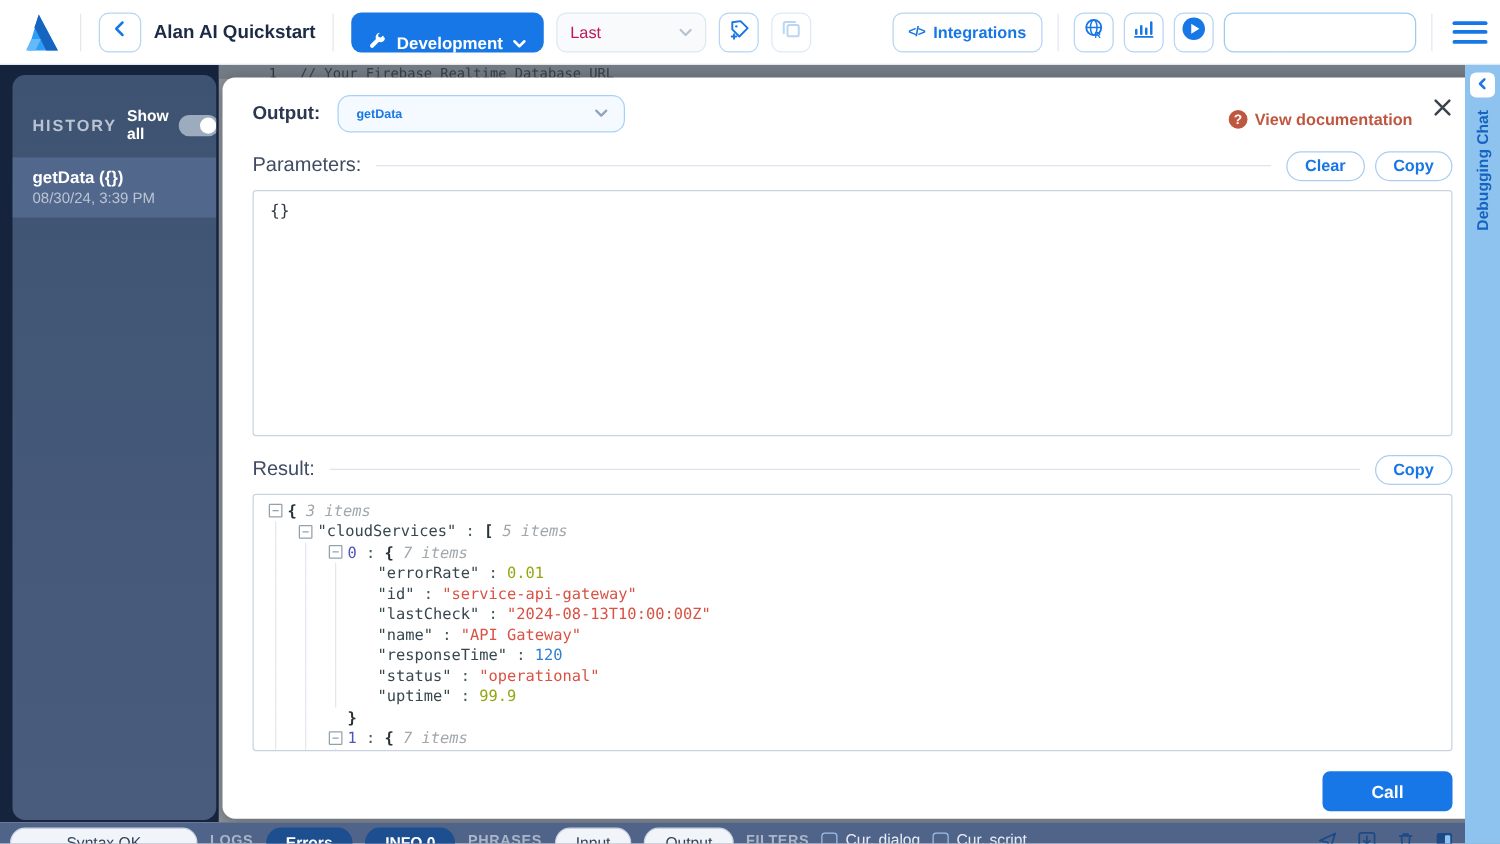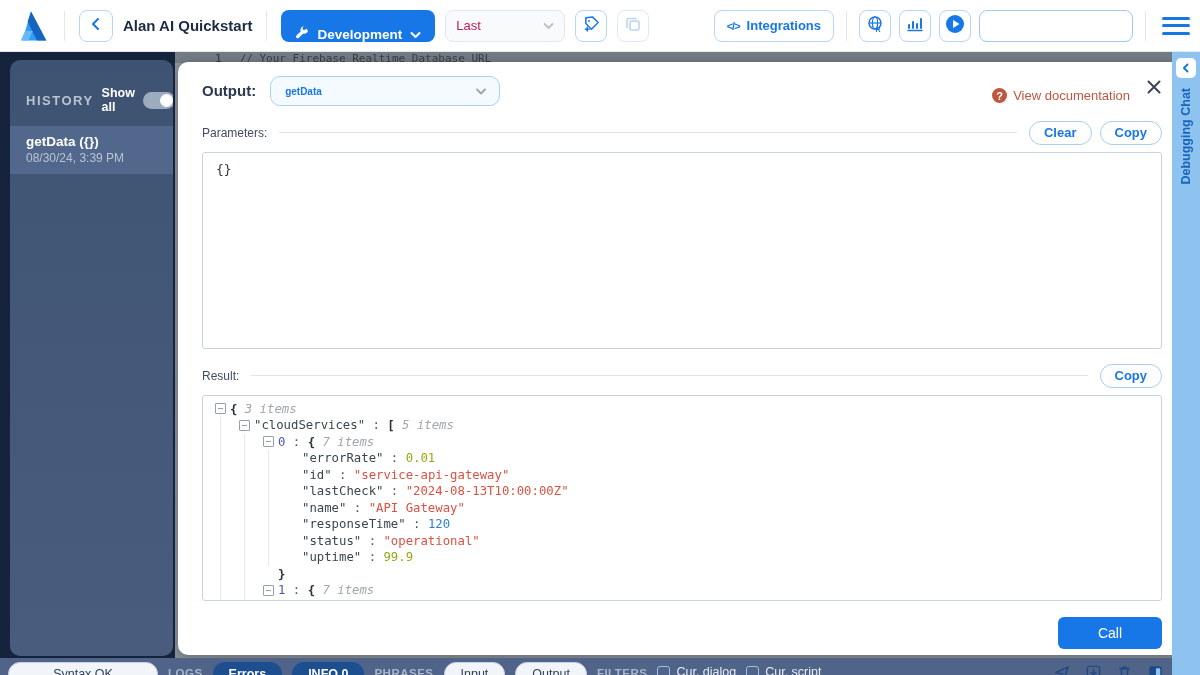--- a/index.html
+++ b/index.html
@@ -47,27 +47,27 @@
   .code-strip { height:11px; overflow:hidden; background:#747c86; color:#383e46; font-family:"DejaVu Sans Mono", monospace; font-size:11px; padding-left:40px; white-space:nowrap; }
   .code-strip .ln { display:inline-block; width:18px; color:#30363d; }
 
   
   .modal { position:absolute; left:3px; right:14px; top:10px; bottom:3px; background:#fff; border-radius:10px; box-shadow:0 3px 14px rgba(0,0,0,.3); padding:14px 24px 6px 24px; display:flex; flex-direction:column; }
   .invoke-row { display:flex; align-items:flex-start; margin-bottom:14px; }
   .invoke-label { font-size:15px; font-weight:bold; color:#2b3850; line-height:30px; margin-right:14px; }
   .invoke-select { width:230px; height:30px; border:1.5px solid #a9d1f8; background:#f4faff; border-radius:10px; display:flex; align-items:center; justify-content:space-between; padding:0 12px 0 14px; cursor:pointer; }
   .invoke-select .val { color:var(--primary,#1877e6); font-size:10px; font-weight:bold; }
   .invoke-right { margin-left:auto; display:flex; align-items:flex-start; gap:16px; }
-  .viewdoc { display:flex; align-items:center; gap:6px; color:var(--doc-link,#bf5740); font-size:13px; font-weight:normal; margin-top:12px; cursor:pointer; }
+  .viewdoc { display:flex; align-items:center; gap:6px; color:var(--doc-link,#bf5740); font-size:13px; font-weight:bold; margin-top:12px; cursor:pointer; }
   .q-icon { width:15px; height:15px; border-radius:50%; background:var(--doc-link,#bf5740); color:#fff; font-size:11px; font-weight:bold; display:flex; align-items:center; justify-content:center; }
   .q-icon::after { content:"?"; }
   .close-x { font-size:20px; color:#3c4452; cursor:pointer; line-height:20px; margin-top:2px; }
 
   .sec-row { display:flex; align-items:center; height:26px; margin-bottom:6px; }
-  .sec-label { font-size:12px; color:#3f4c63; margin-right:12px; white-space:nowrap; }
+  .sec-label { font-size:16px; color:#3f4c63; margin-right:12px; white-space:nowrap; }
   .sec-line { flex:1; border-top:1px solid #dde4ed; }
   .sec-btns { display:flex; gap:8px; margin-left:12px; }
   .pill-btn { height:24px; padding:0 14px; border:1px solid #aacdf0; border-radius:12px; background:#fff; color:var(--primary,#1877e6); font-size:13px; font-weight:bold; cursor:pointer; font-family:"Liberation Sans",sans-serif; }
 
   .params-box { width:100%; height:198px; border:1px solid #c9d4e2; border-radius:3px; resize:none; font-family:"DejaVu Sans Mono", monospace; font-size:13px; color:#2e3640; padding:9px 13px; outline:none; margin-bottom:14px; }
   .result-box { height:207px; border:1px solid #c9d4e2; border-radius:3px; overflow:hidden; padding:5px 12px 0 12px; font-family:"DejaVu Sans Mono", monospace; font-size:12.3px; }
 
   .json-line { display:flex; align-items:stretch; height:16.5px; line-height:16.5px; white-space:pre; }
   .col { width:24px; flex:none; position:relative; }
   .col::before { content:""; position:absolute; left:5px; top:0; bottom:0; border-left:1px solid #e3e8ee; }
@@ -77,21 +77,21 @@
   .t-key { color:#37474f; }
   .t-punct { color:#455a64; }
   .t-brace { color:#263238; font-weight:bold; }
   .t-items { color:#a0a7ad; font-style:italic; }
   .t-index { color:#4d55b8; }
   .t-str { color:var(--json-string,#d95243); }
   .t-int { color:var(--json-int,#2d7ed8); }
   .t-float { color:var(--json-float,#96a713); }
 
   .call-row { display:flex; justify-content:flex-end; margin-top:16px; }
-  .call-btn { width:104px; height:32px; background:var(--primary,#1877e6); border:none; border-radius:6px; color:#fff; font-size:14px; font-weight:normal; cursor:pointer; }
+  .call-btn { width:104px; height:32px; background:var(--primary,#1877e6); border:none; border-radius:6px; color:#fff; font-size:14px; font-weight:bold; cursor:pointer; }
 
   
   .chat-strip { position:absolute; top:52px; right:0; bottom:0; width:28px; background:#8fc3ef; z-index:40; display:flex; flex-direction:column; align-items:center; padding-top:6px; }
   .chat-collapse { width:20px; height:20px; background:#fff; border-radius:5px; display:flex; align-items:center; justify-content:center; cursor:pointer; margin-bottom:10px; }
   .chat-label { writing-mode:vertical-rl; transform:rotate(180deg); color:#1565c0; font-size:12.5px; font-weight:bold; white-space:nowrap; }
 
   
   .bottombar { height:17px; background:#50648a; display:flex; align-items:flex-start; gap:10px; padding:4px 36px 0 8px; overflow:hidden; position:relative; z-index:20; }
   .bb-pill { height:24px; border-radius:12px; padding:0 16px; font-size:12.5px; display:flex; align-items:center; white-space:nowrap; flex:none; }
   .bb-pill.light { background:#f1f4f8; color:#33405a; border:1px solid #c8d2e0; }

